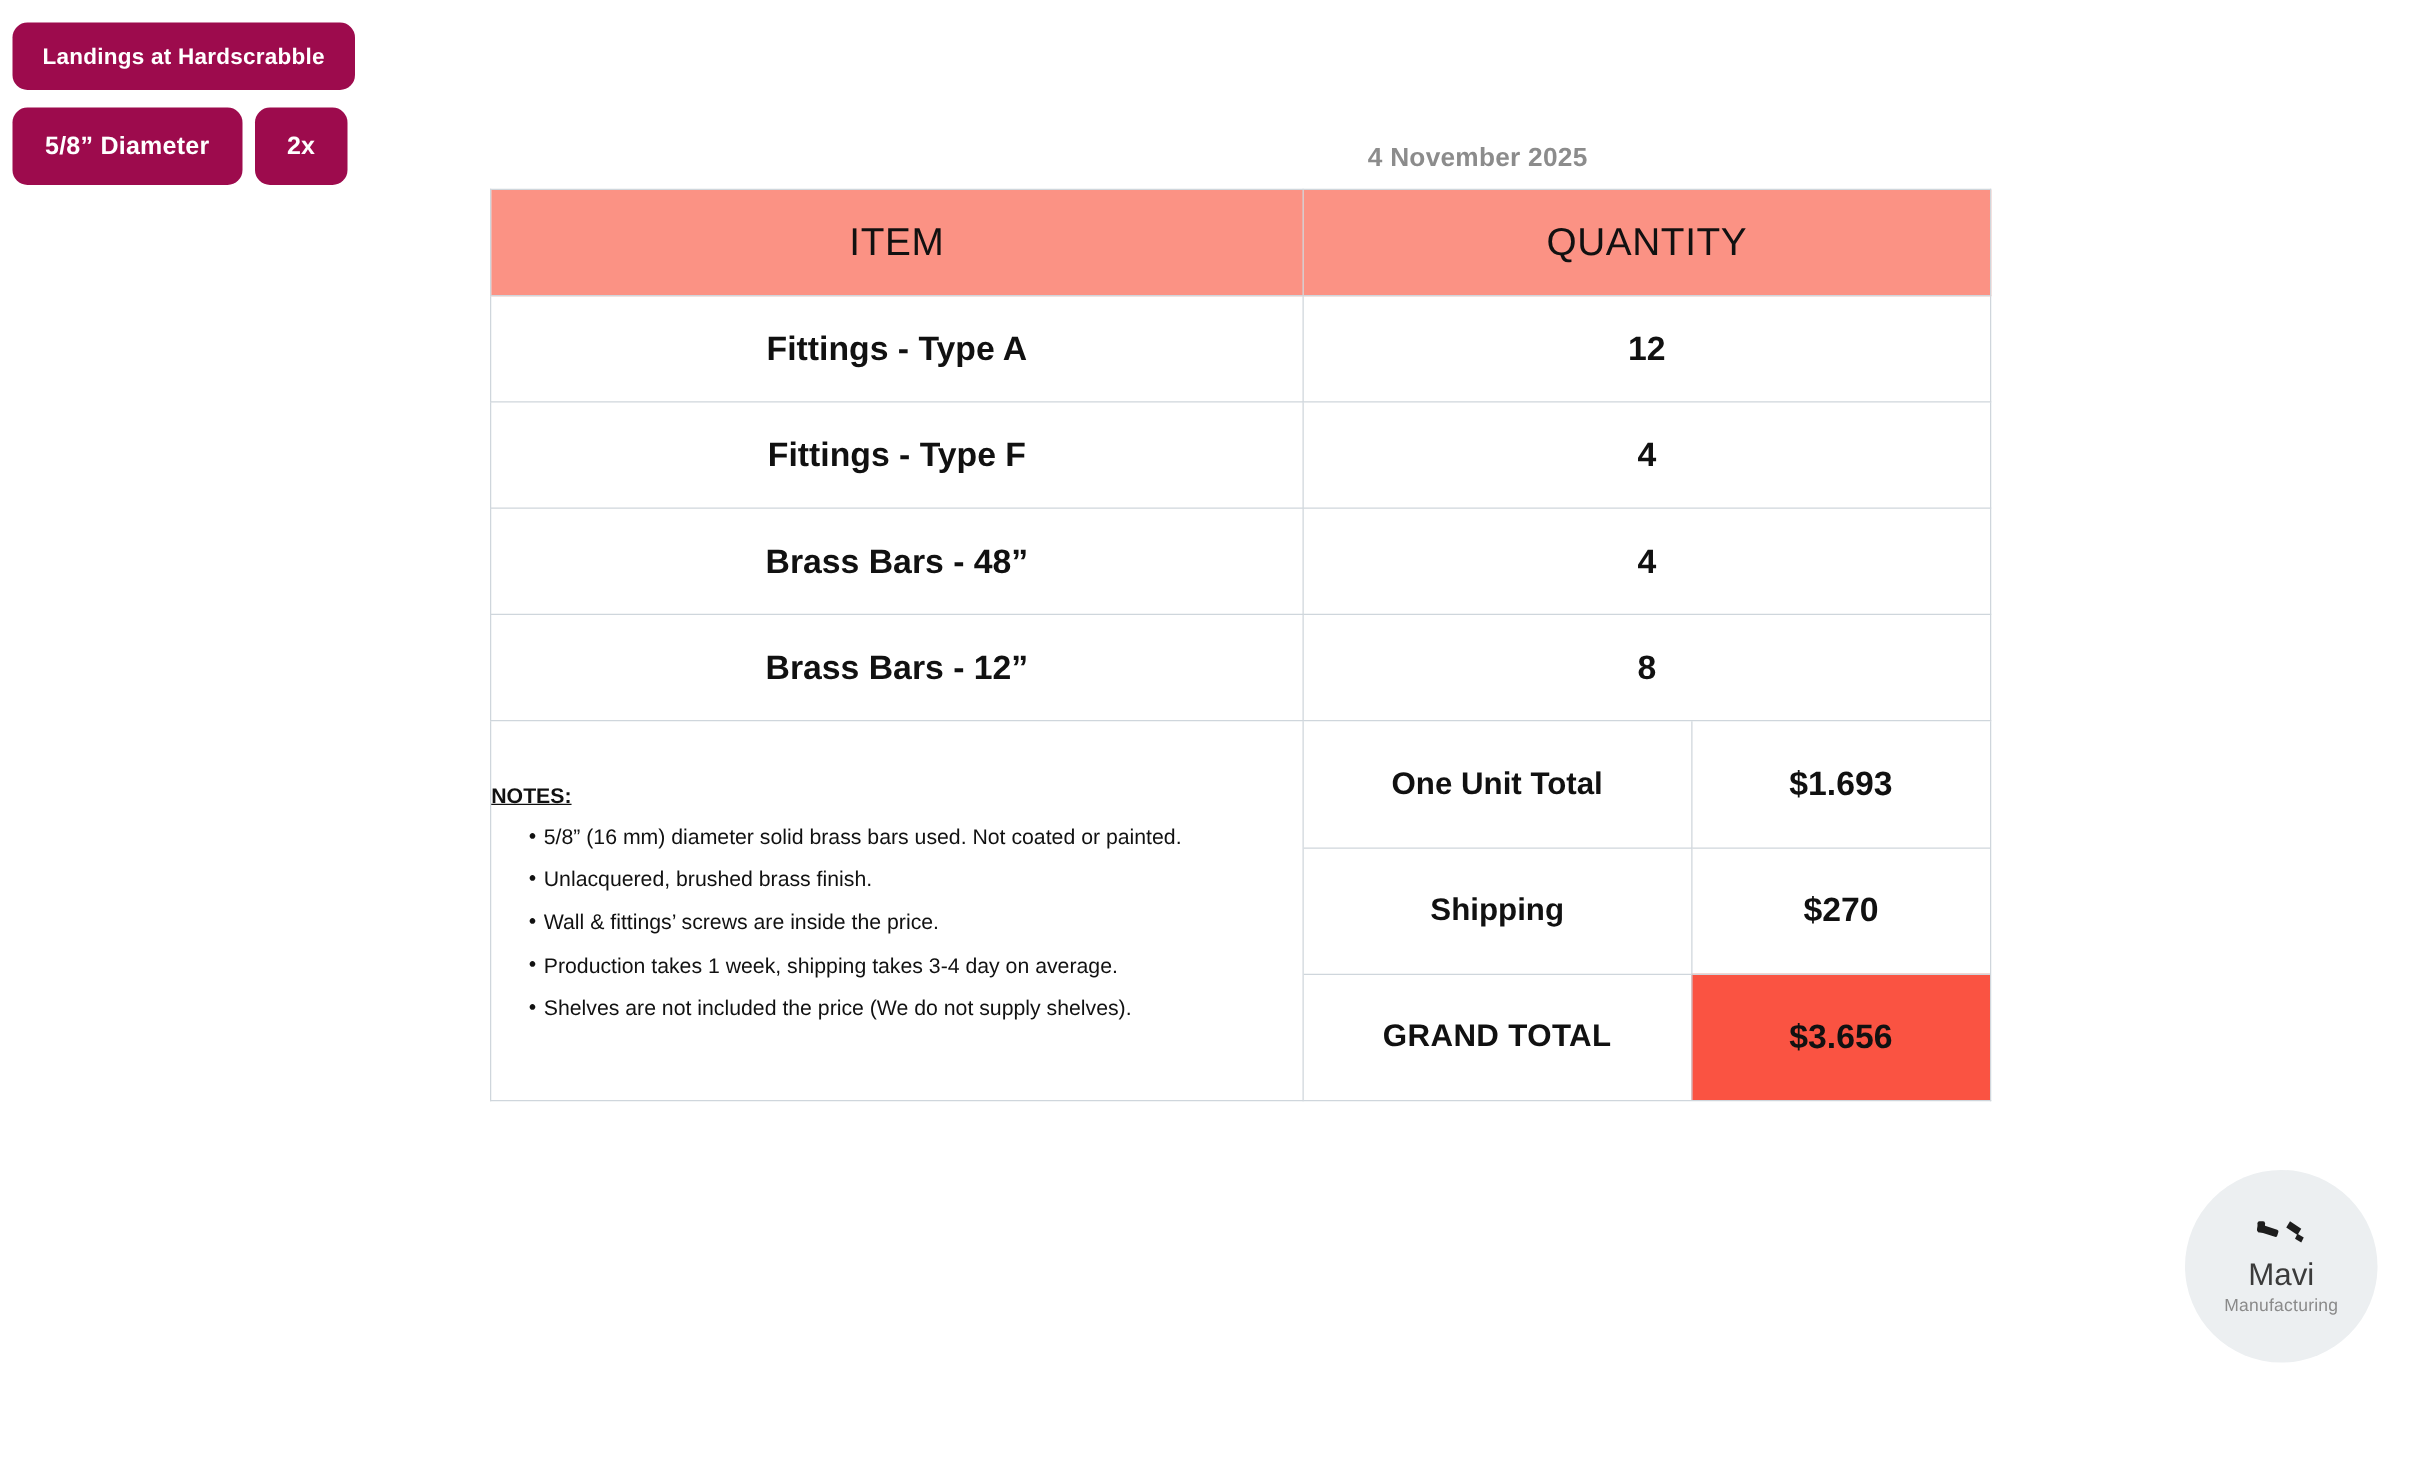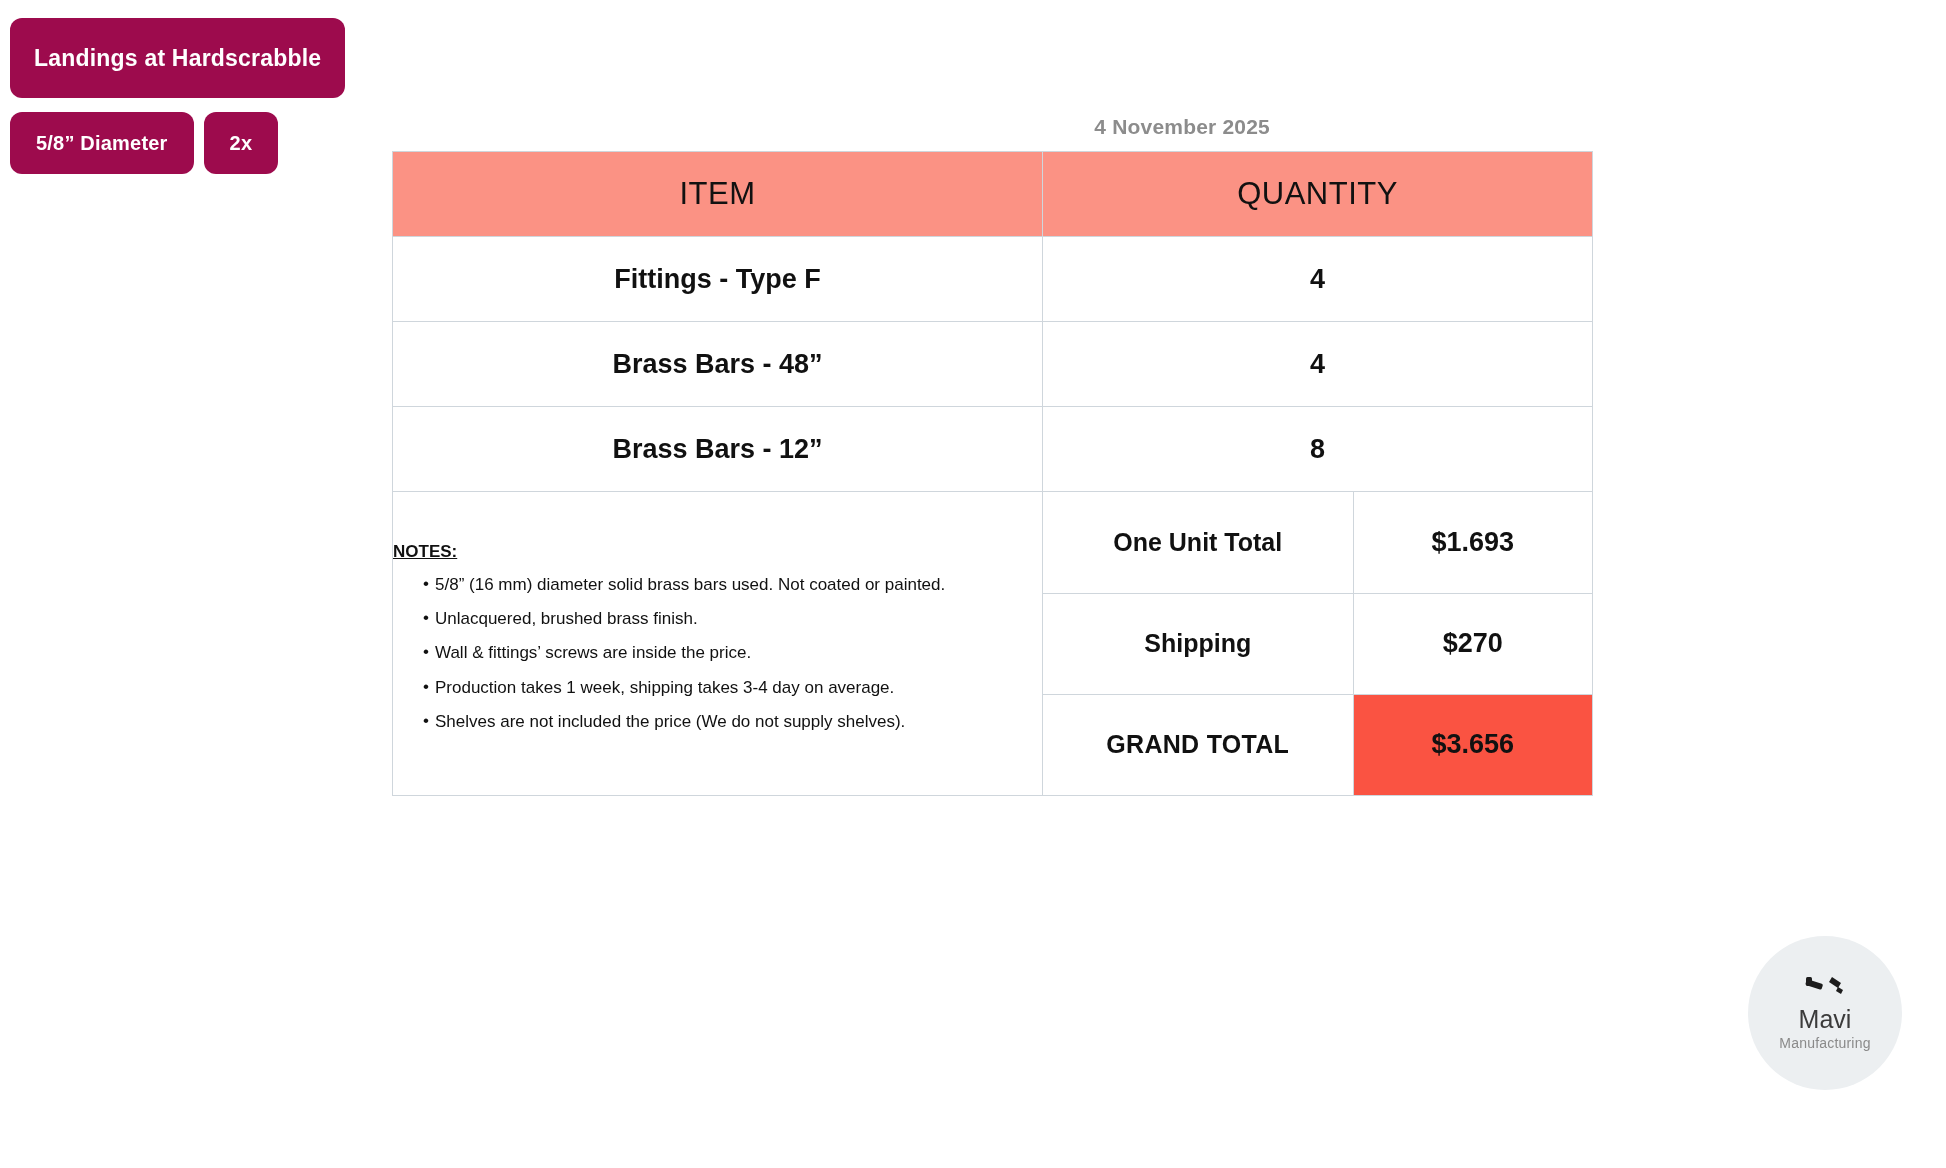--- a/index.html
+++ b/index.html
@@ -29,23 +29,23 @@
     background: #9d0b4d;
     color: #ffffff;
     border-radius: 12px;
     font-weight: bold;
     letter-spacing: 0.2px;
     display: flex;
     align-items: center;
     justify-content: center;
   }
   .tag-title {
-    height: 80px;
+    height: 54px;
     padding: 0 24px;
-    font-size: 23px;
+    font-size: 18px;
   }
   .tag-row {
     display: flex;
     gap: 10px;
   }
   .tag-small {
     height: 62px;
     padding: 0 26px;
     font-size: 20px;
   }
@@ -231,20 +231,24 @@
         <col class="col-item">
         <col class="col-qty">
       </colgroup>
       <thead>
         <tr>
           <th>ITEM</th>
           <th>QUANTITY</th>
         </tr>
       </thead>
       <tbody>
+        <tr class="item-row">
+          <td class="cell-item">Fittings - Type A</td>
+          <td class="cell-qty">12</td>
+        </tr>
         <tr class="item-row">
           <td class="cell-item">Fittings - Type F</td>
           <td class="cell-qty">4</td>
         </tr>
         <tr class="item-row">
           <td class="cell-item">Brass Bars - 48”</td>
           <td class="cell-qty">4</td>
         </tr>
         <tr class="item-row">
           <td class="cell-item">Brass Bars - 12”</td>

